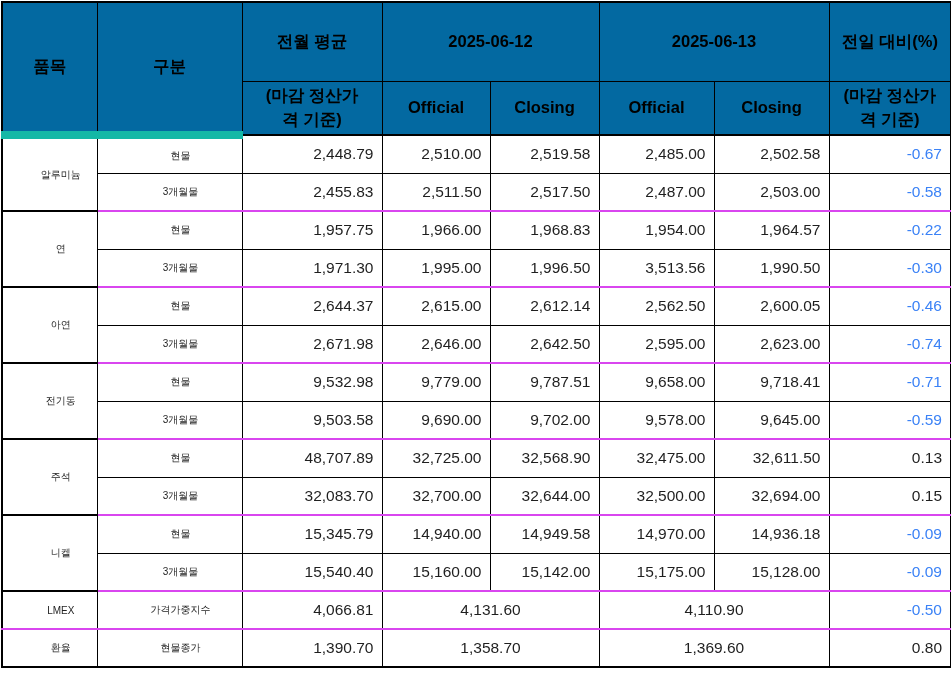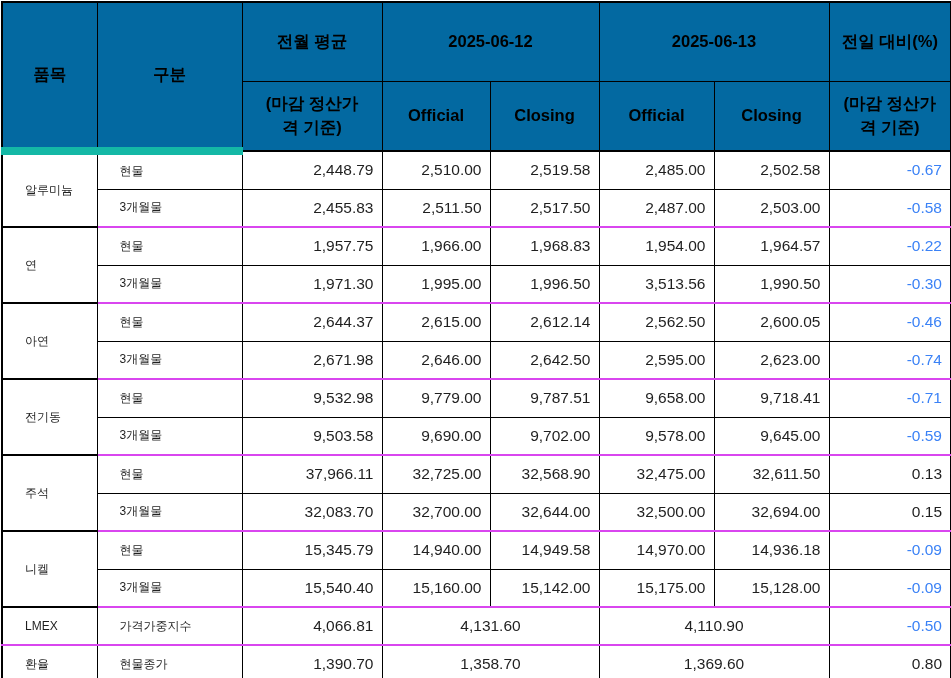--- a/index.html
+++ b/index.html
@@ -27,32 +27,33 @@
   }
   
   .price-table thead th {
     font-weight: bold;
     font-size: 16.5px;
     color: #000000;
     text-align: center;
     background: #0369a1;
   }
   tr.h1 { height: 79px; }
-  tr.h2 { height: 70px; }
+  tr.h2 { height: 54px; }
   thead tr.h2 th { border-bottom: 2px solid #000000; }
   th.span2 { border-bottom: 8px solid #14b8a6; margin-left: 42px; }
   th.sub {
     white-space: pre-line;
     line-height: 1.45;
     font-size: 16px;
   }
   
   tbody tr { height: 38px; }
   td.item, td.cat {
-    font-size: 12px;
+    text-align: center;
+    font-size: 10px;
     color: #1f1f1f;
     padding-left: 22px;
   }
   td.num {
     text-align: right;
     padding-right: 8px;
     font-size: 15.5px;
     color: #1f1f1f;
     font-variant-numeric: tabular-nums;
   }
@@ -176,21 +177,21 @@
       <td class="num">9,690.00</td>
       <td class="num">9,702.00</td>
       <td class="num">9,578.00</td>
       <td class="num">9,645.00</td>
       <td class="num neg">-0.59</td>
     </tr>
 
     <tr>
       <td class="item gb" rowspan="2">주석</td>
       <td class="cat">현물</td>
-      <td class="num">37,966.11</td>
+      <td class="num">48,707.89</td>
       <td class="num">32,725.00</td>
       <td class="num">32,568.90</td>
       <td class="num">32,475.00</td>
       <td class="num">32,611.50</td>
       <td class="num">0.13</td>
     </tr>
     <tr class="gend">
       <td class="cat">3개월물</td>
       <td class="num">32,083.70</td>
       <td class="num">32,700.00</td>

